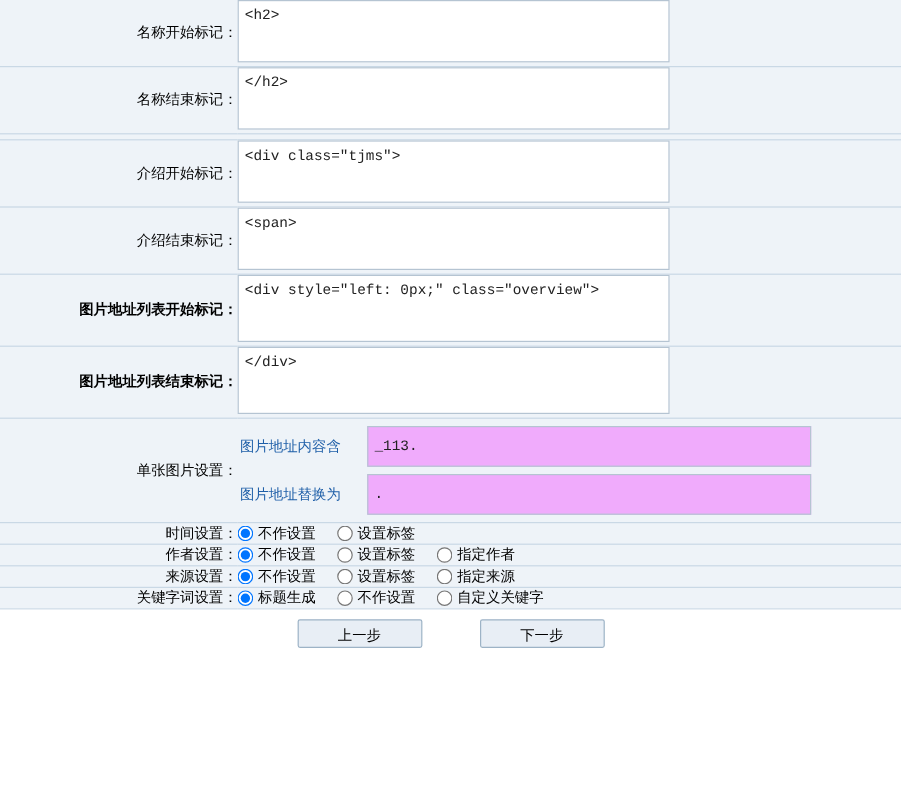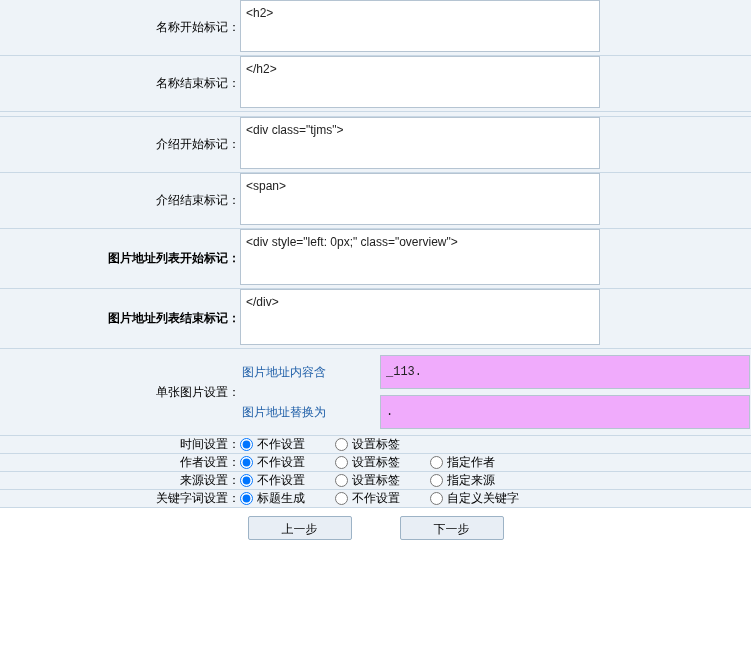--- a/index.html
+++ b/index.html
@@ -28,53 +28,52 @@
   }
   .form-table tr {
     background: #eef3f8;
   }
   .form-table td {
     border-bottom: 1px solid #c9d8e5;
     padding: 0;
     vertical-align: middle;
   }
   .label-cell {
-    width: 240px;
+    width: 198px;
     text-align: right;
     padding-right: 8px;
     color: #000;
     font-size: 12px;
     white-space: nowrap;
   }
   .label-cell.bold {
     font-weight: bold;
   }
   .field-cell {
     padding: 8px 0 8px 6px;
     text-align: left;
   }
   textarea.ta {
     width: 360px;
-    font-family: Liberation Sans, sans-serif;
+    font-family: Liberation Mono, monospace;
     font-size: 12px;
     color: #222;
     background: #ffffff;
     border: 1px solid #b5c4d2;
     padding: 4px 5px;
     resize: none;
     box-sizing: border-box;
     line-height: 1.35;
   }
   textarea.h52 { height: 52px; }
   textarea.h56 { height: 56px; }
   .sub-row {
     display: flex;
     align-items: center;
     margin: 6px 0;
-    gap: 32px;
   }
   .sub-label {
     color: #1f5fa8;
     font-size: 12px;
     width: 106px;
     text-align: left;
     padding-left: 2px;
     white-space: nowrap;
   }
   input.txt {
@@ -87,21 +86,21 @@
     font-size: 12px;
     color: #222;
     padding: 2px 5px;
   }
   .radio-cell {
     padding: 4px 0 4px 6px;
   }
   .radio-group {
     display: flex;
     align-items: center;
-    gap: 16px;
+    gap: 4px;
     flex-wrap: nowrap;
   }
   .radio-opt {
     display: inline-flex;
     align-items: center;
     margin-right: 14px;
     white-space: nowrap;
   }
   .radio-opt input[type="radio"] {
     margin: 0 4px 0 0;

